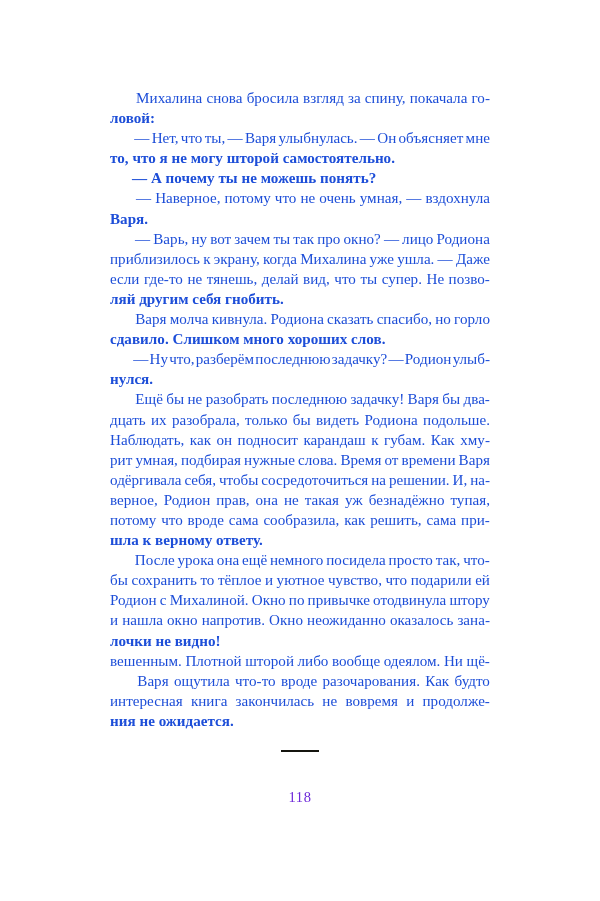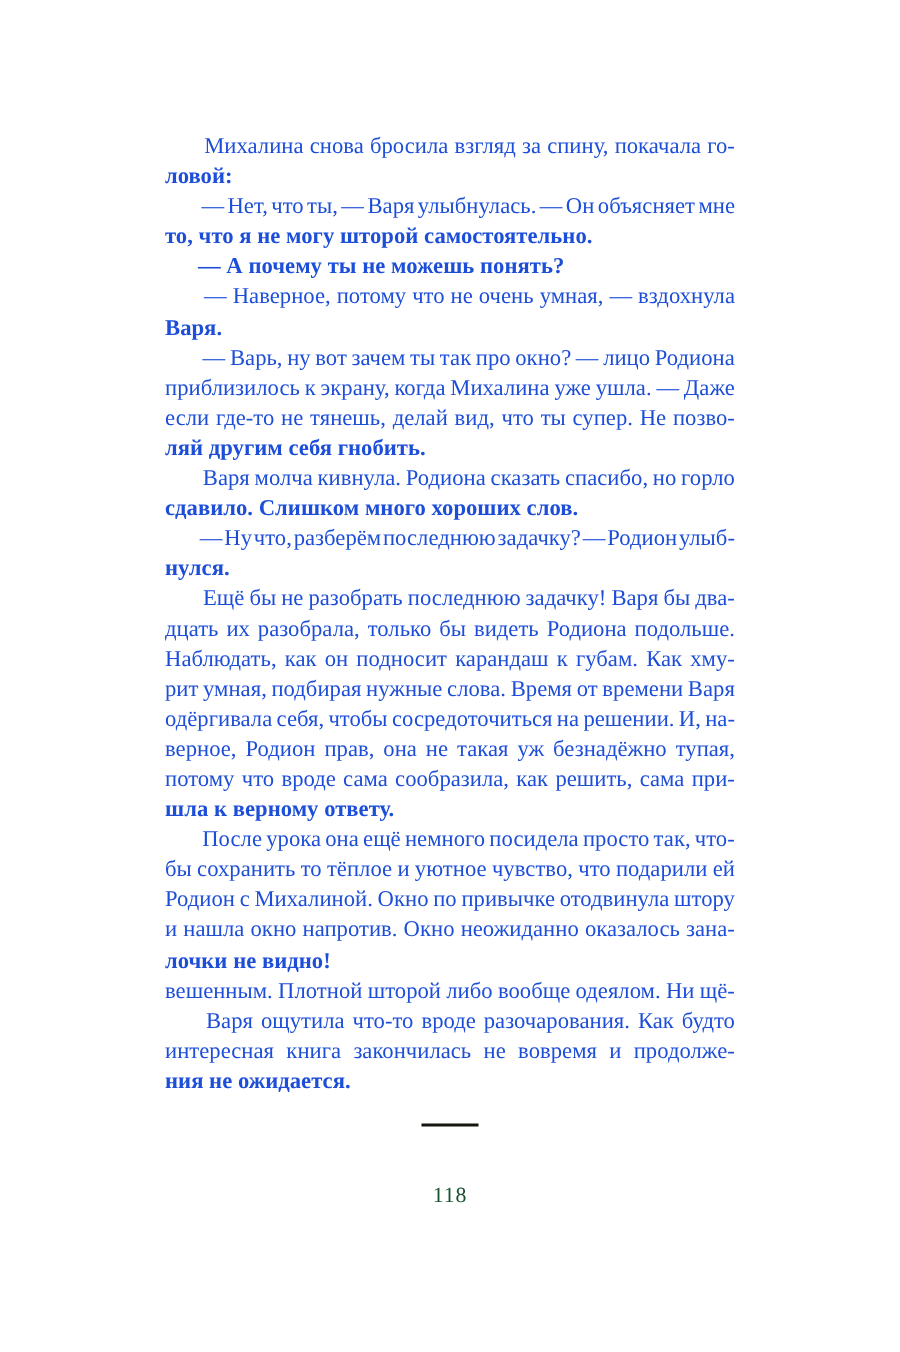--- a/index.html
+++ b/index.html
@@ -69,21 +69,21 @@
     vertical-align: middle;
   }
   .folio {
     position: absolute;
     left: 0;
     top: 789px;
     width: 600px;
     text-align: center;
     font-family: "Liberation Serif", "DejaVu Serif", serif;
     font-size: 14.5px;
-    color: #14532d;
+    color: #6d28d9;
     letter-spacing: 0.6px;
   }
 </style>
 </head>
 <body>
 
 <div class="page">
 
   <div class="text-block" id="text-block">
       <p class="para">

